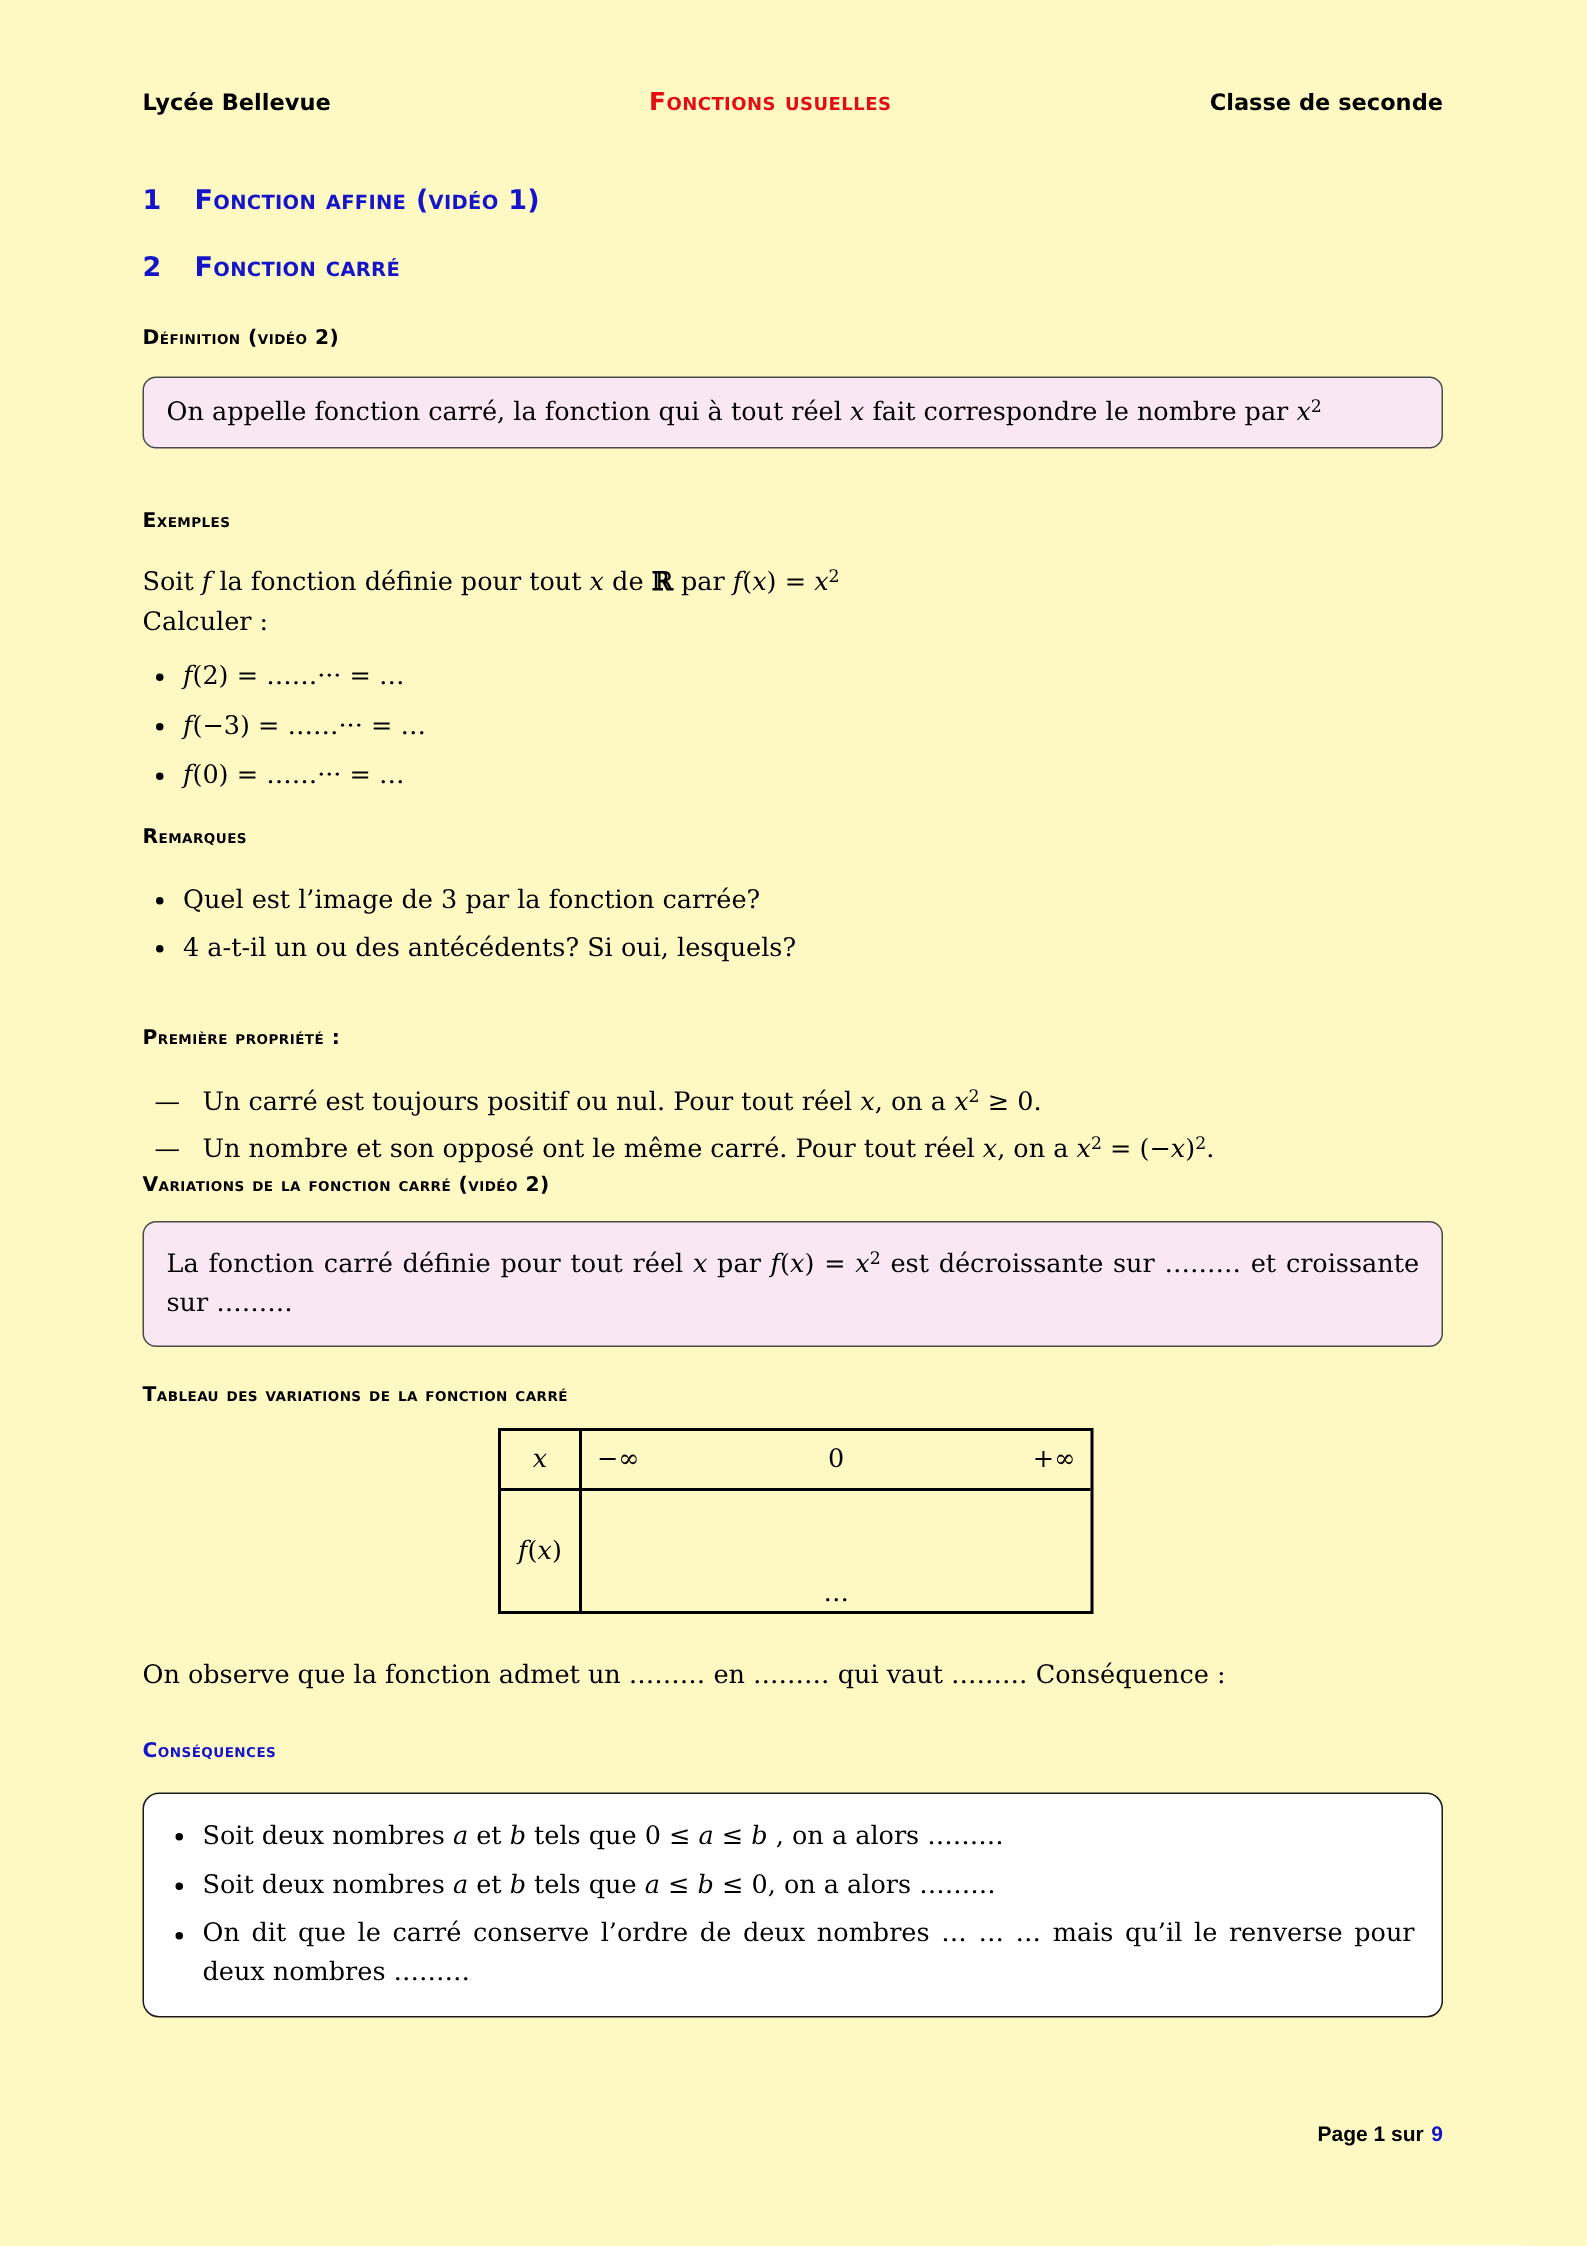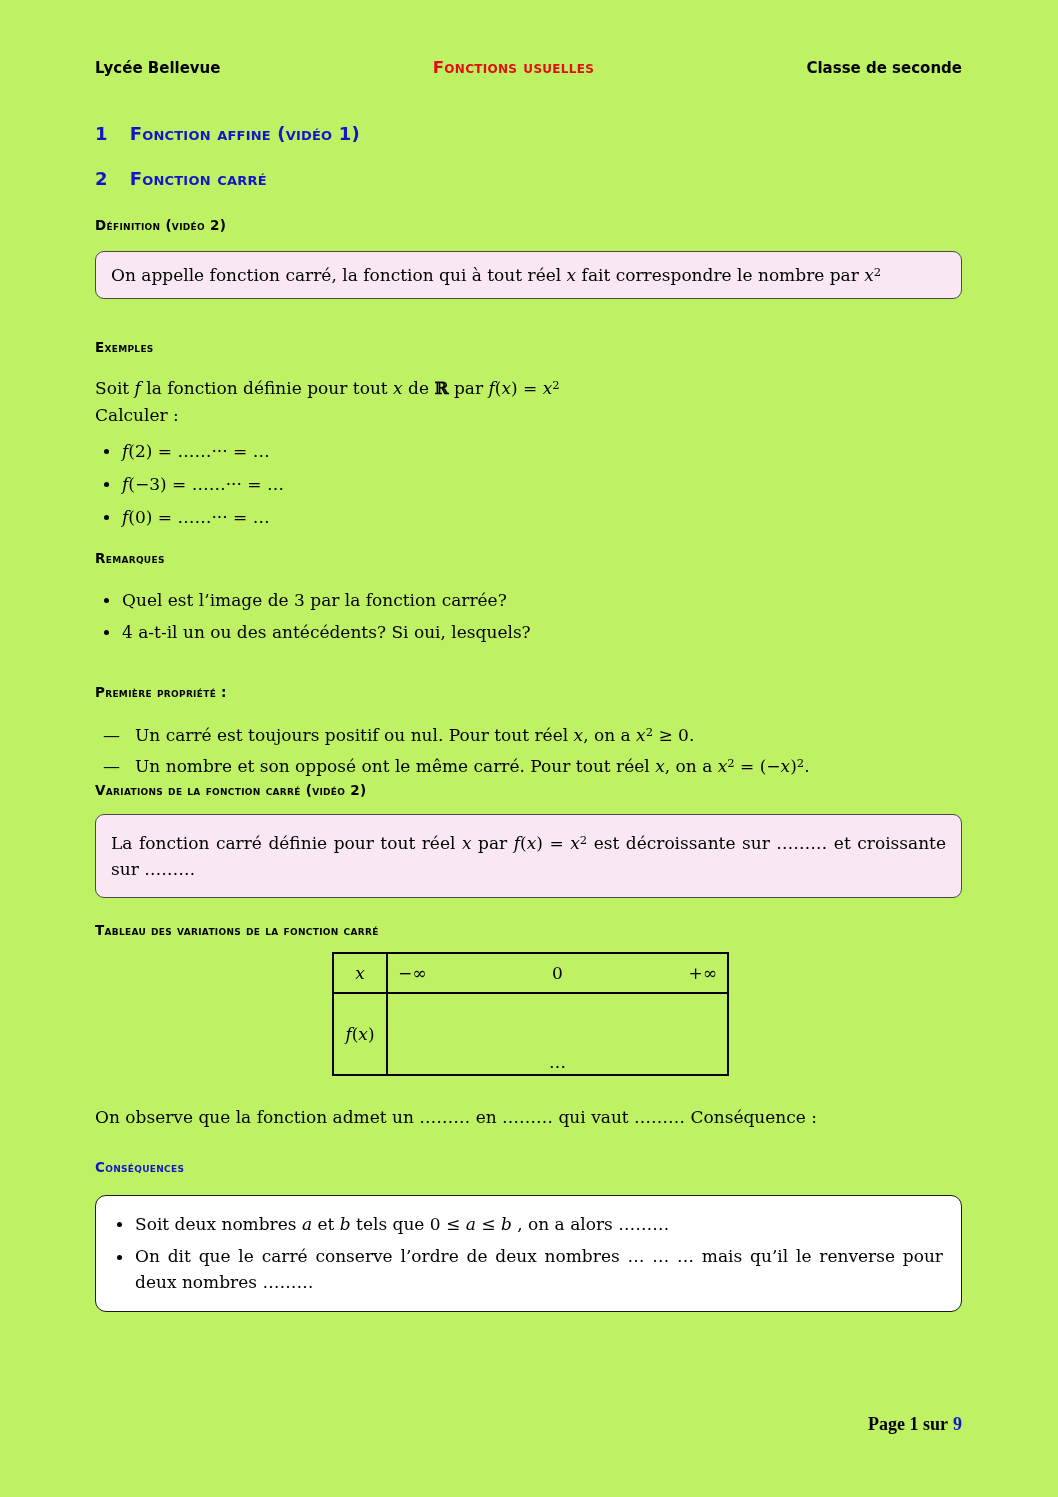--- a/index.html
+++ b/index.html
@@ -1,19 +1,19 @@
 <!DOCTYPE html>
 <html lang="fr"><head>
 <meta charset="utf-8">
 <style>
   html,body{margin:0;padding:0;background:#ffffff;}
   .page{
     position:relative;
     width:1058px;height:1497px;
-    background:#bef264;
+    background:#fef9c3;
     font-family:"DejaVu Serif",serif;
     color:#000;
     overflow:hidden;
   }
   .content{padding:58px 96px 0 95px;}
 
   
   .doc-header{display:flex;justify-content:space-between;align-items:baseline;
     font-family:"DejaVu Sans",sans-serif;font-weight:bold;font-size:15px;}
   .hdr-title{font-variant:small-caps;font-size:16.5px;letter-spacing:.3px;}
@@ -67,21 +67,21 @@
   .vt-cell{box-sizing:border-box;}
   .vt-xlabel{border-right:2px solid #000;border-bottom:2px solid #000;
     display:flex;align-items:center;justify-content:center;font-style:italic;}
   .vt-xrow{border-bottom:2px solid #000;display:flex;align-items:center;
     justify-content:space-between;padding:0 10px;}
   .vt-flabel{border-right:2px solid #000;display:flex;align-items:center;justify-content:center;}
   .vt-frow{display:flex;align-items:flex-end;justify-content:center;padding-bottom:2px;}
 
   
   .footer{position:absolute;top:1414px;right:96px;display:flex;gap:5px;
-    font-family:Liberation Serif, serif;font-weight:bold;font-size:18px;}
+    font-family:Liberation Sans, sans-serif;font-weight:bold;font-size:14px;}
 
   .blue{color:#1414c8;}
   .red{color:#e30d13;}
 </style>
 </head>
 <body>
 
 <div class="page">
   <div class="content">
 
@@ -163,20 +163,21 @@
       </div>
     </div>
 
     <div class="observe">On observe que la fonction admet un ……… en ……… qui vaut ……… Conséquence :</div>
 
     <div class="sub-head mt-consequences blue">Conséquences</div>
 
     <div class="pbox white">
       <ul class="blist inbox">
         <li><span>Soit deux nombres <i>a</i> et <i>b</i> tels que 0 ≤ <i>a</i> ≤ <i>b</i> , on a alors ………</span></li>
+        <li><span>Soit deux nombres <i>a</i> et <i>b</i> tels que <i>a</i> ≤ <i>b</i> ≤ 0, on a alors ………</span></li>
         <li class="justify"><span>On dit que le carré conserve l’ordre de deux nombres … … … mais qu’il le renverse pour deux nombres ………</span></li>
       </ul>
     </div>
 
   </div>
 
   <div class="footer">
     <span>Page 1 sur</span>
     <span class="blue">9</span>
   </div>

